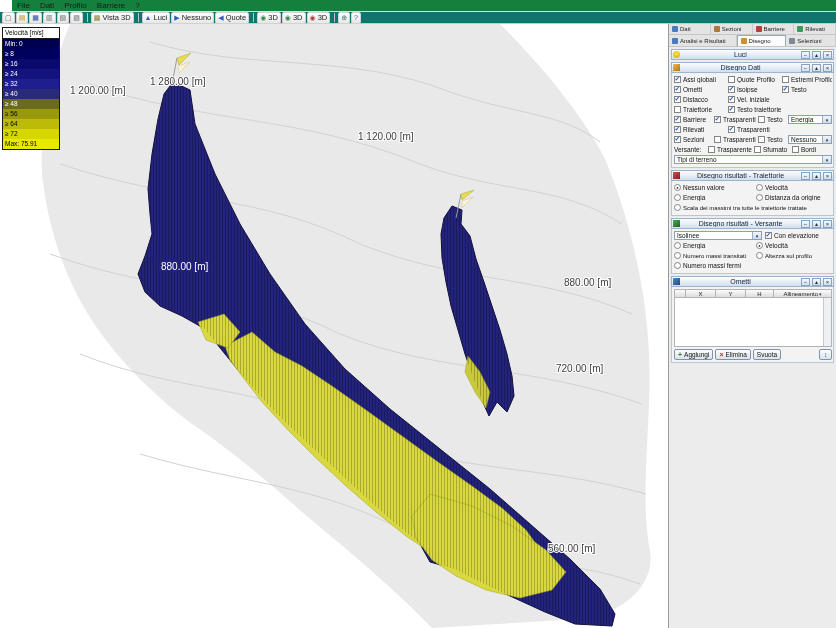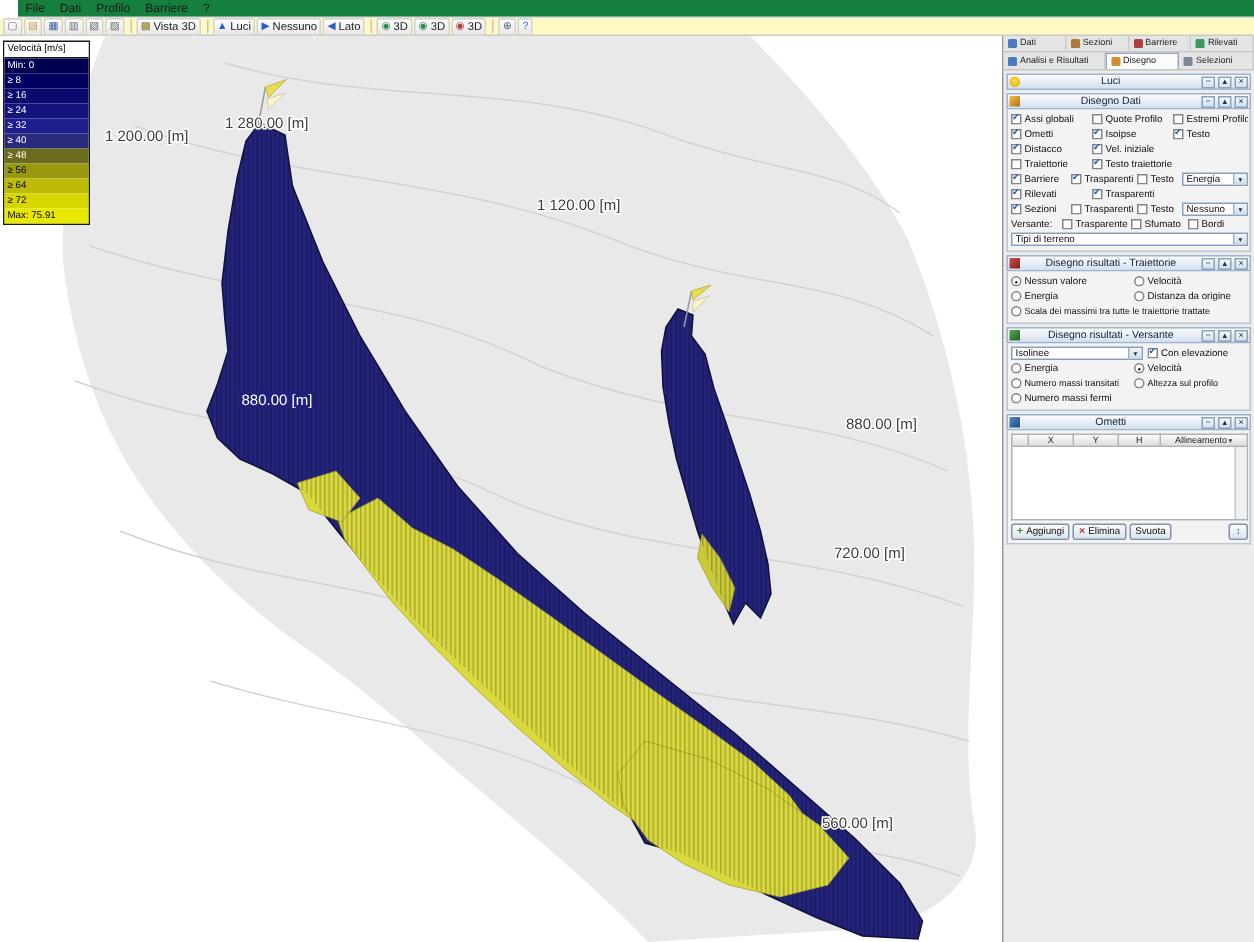--- a/index.html
+++ b/index.html
@@ -7,21 +7,21 @@
        font-family:"Liberation Sans",sans-serif;-webkit-font-smoothing:antialiased;}
 
   
   .menubar{position:absolute;left:12px;top:0;width:100%;height:12px;box-sizing:border-box;
            background:#15803d;border-bottom:1px solid #dcdcdc;display:flex;align-items:center;
            font-size:8px;color:#1a1a1a;z-index:6;}
   .menu-item{padding:0 5px;height:100%;display:flex;align-items:center;cursor:default;}
 
   
   .toolbar{position:absolute;left:0;top:12px;width:100%;height:12px;box-sizing:border-box;
-           background:#fef9c3;border-bottom:1px solid #c9c9c9;display:flex;align-items:center;
+           background:#0f766e;border-bottom:1px solid #c9c9c9;display:flex;align-items:center;
            padding-left:2px;z-index:6;}
   .tbtn{display:flex;align-items:center;gap:2px;height:10px;padding:0 2px;margin-right:1px;
         border:1px solid #d2d2d2;border-radius:2px;background:linear-gradient(#fdfdfd,#e7e7e7);}
   .tglyph{font-size:7px;line-height:8px;}
   .tlabel{font-size:7.5px;color:#222;white-space:nowrap;}
   .tsep{width:1px;height:9px;background:#c2c2c2;margin:0 3px;flex:none;}
 
   
   .canvas{position:absolute;left:0;top:24px;width:668px;height:604px;background:#fff;overflow:hidden;}
   .scene{position:absolute;left:0;top:0;}
@@ -141,21 +141,21 @@
     <div class="tbtn">
       <span class="tglyph" style="color: rgb(43, 92, 196);">▲</span>
       <span class="tlabel">Luci</span>
     </div>
     <div class="tbtn">
       <span class="tglyph" style="color: rgb(43, 92, 196);">▶</span>
       <span class="tlabel">Nessuno</span>
     </div>
     <div class="tbtn">
       <span class="tglyph" style="color: rgb(43, 92, 196);">◀</span>
-      <span class="tlabel">Lato</span>
+      <span class="tlabel">Quote</span>
     </div>
     <div class="tsep"></div>
     <div class="tbtn">
       <span class="tglyph" style="color: rgb(46, 138, 78);">◉</span>
       <span class="tlabel">3D</span>
     </div>
     <div class="tbtn">
       <span class="tglyph" style="color: rgb(46, 138, 78);">◉</span>
       <span class="tlabel">3D</span>
     </div>

